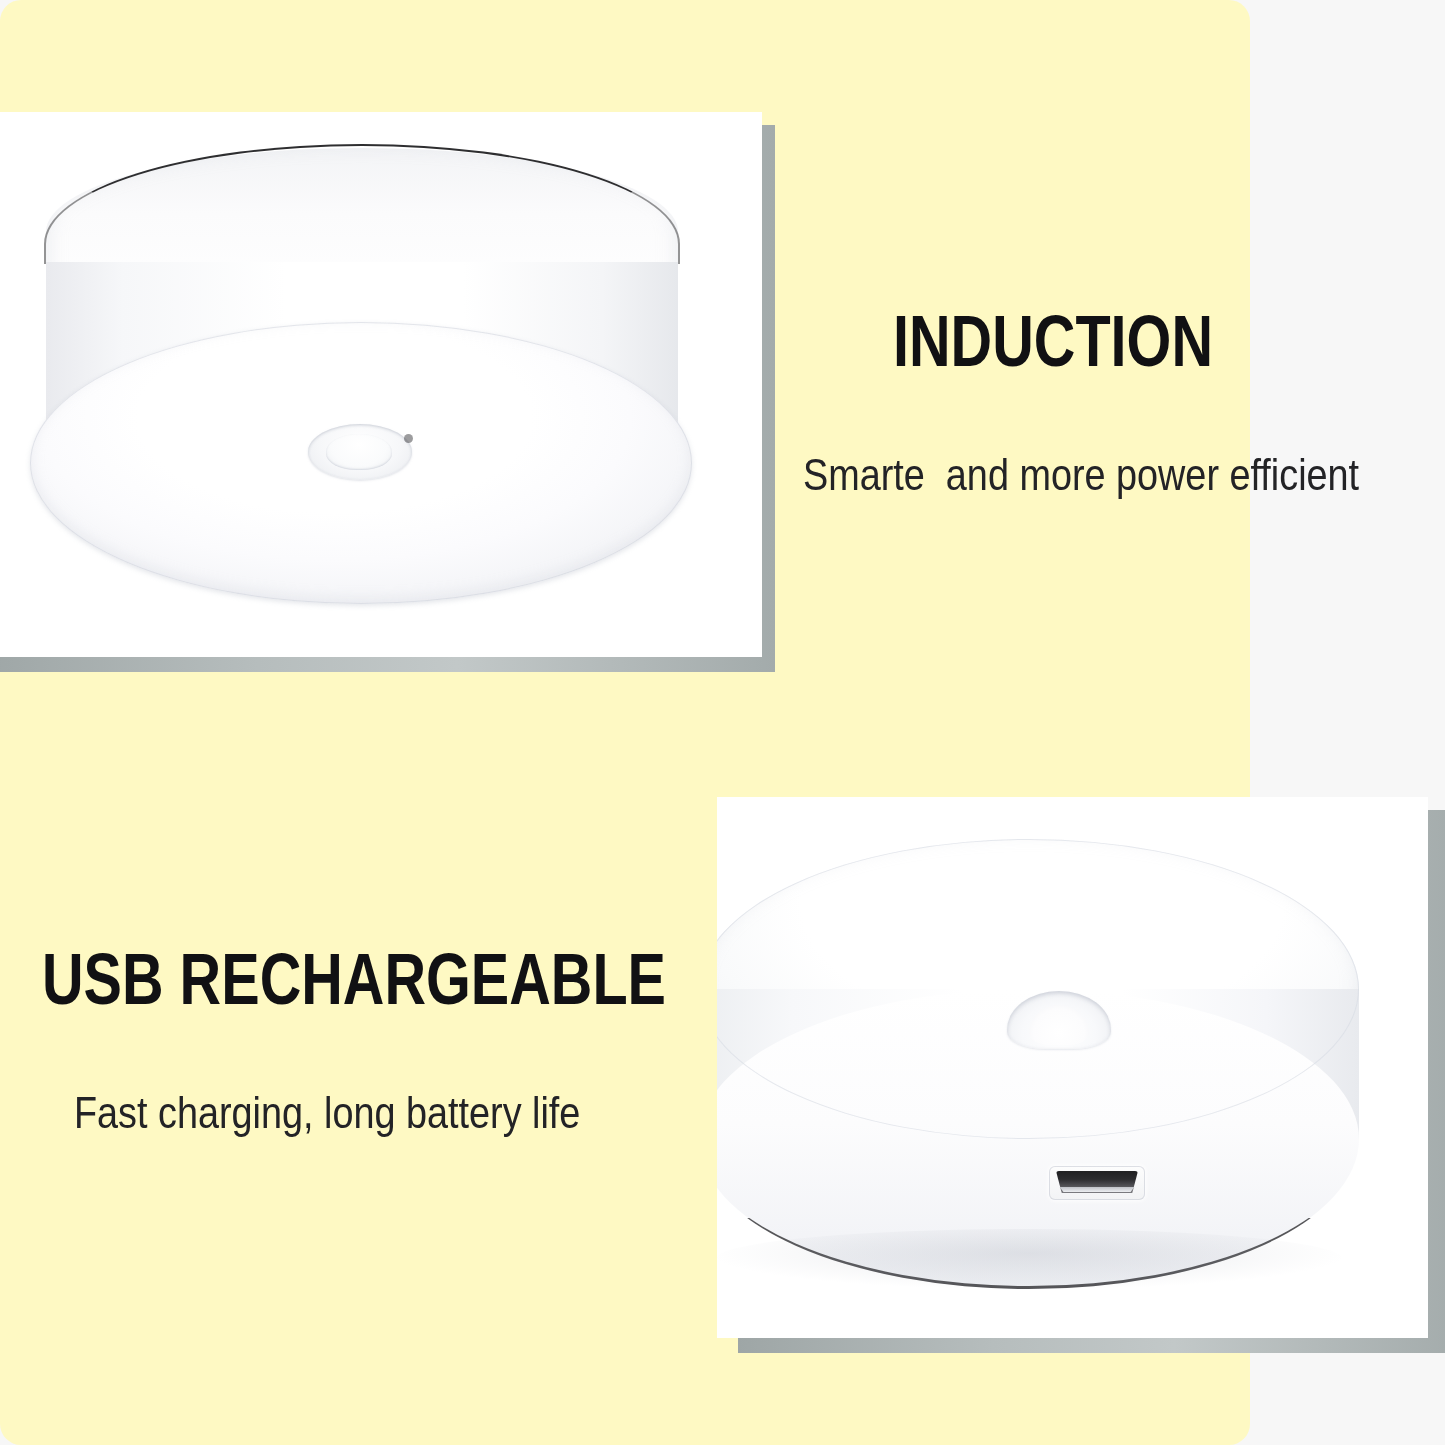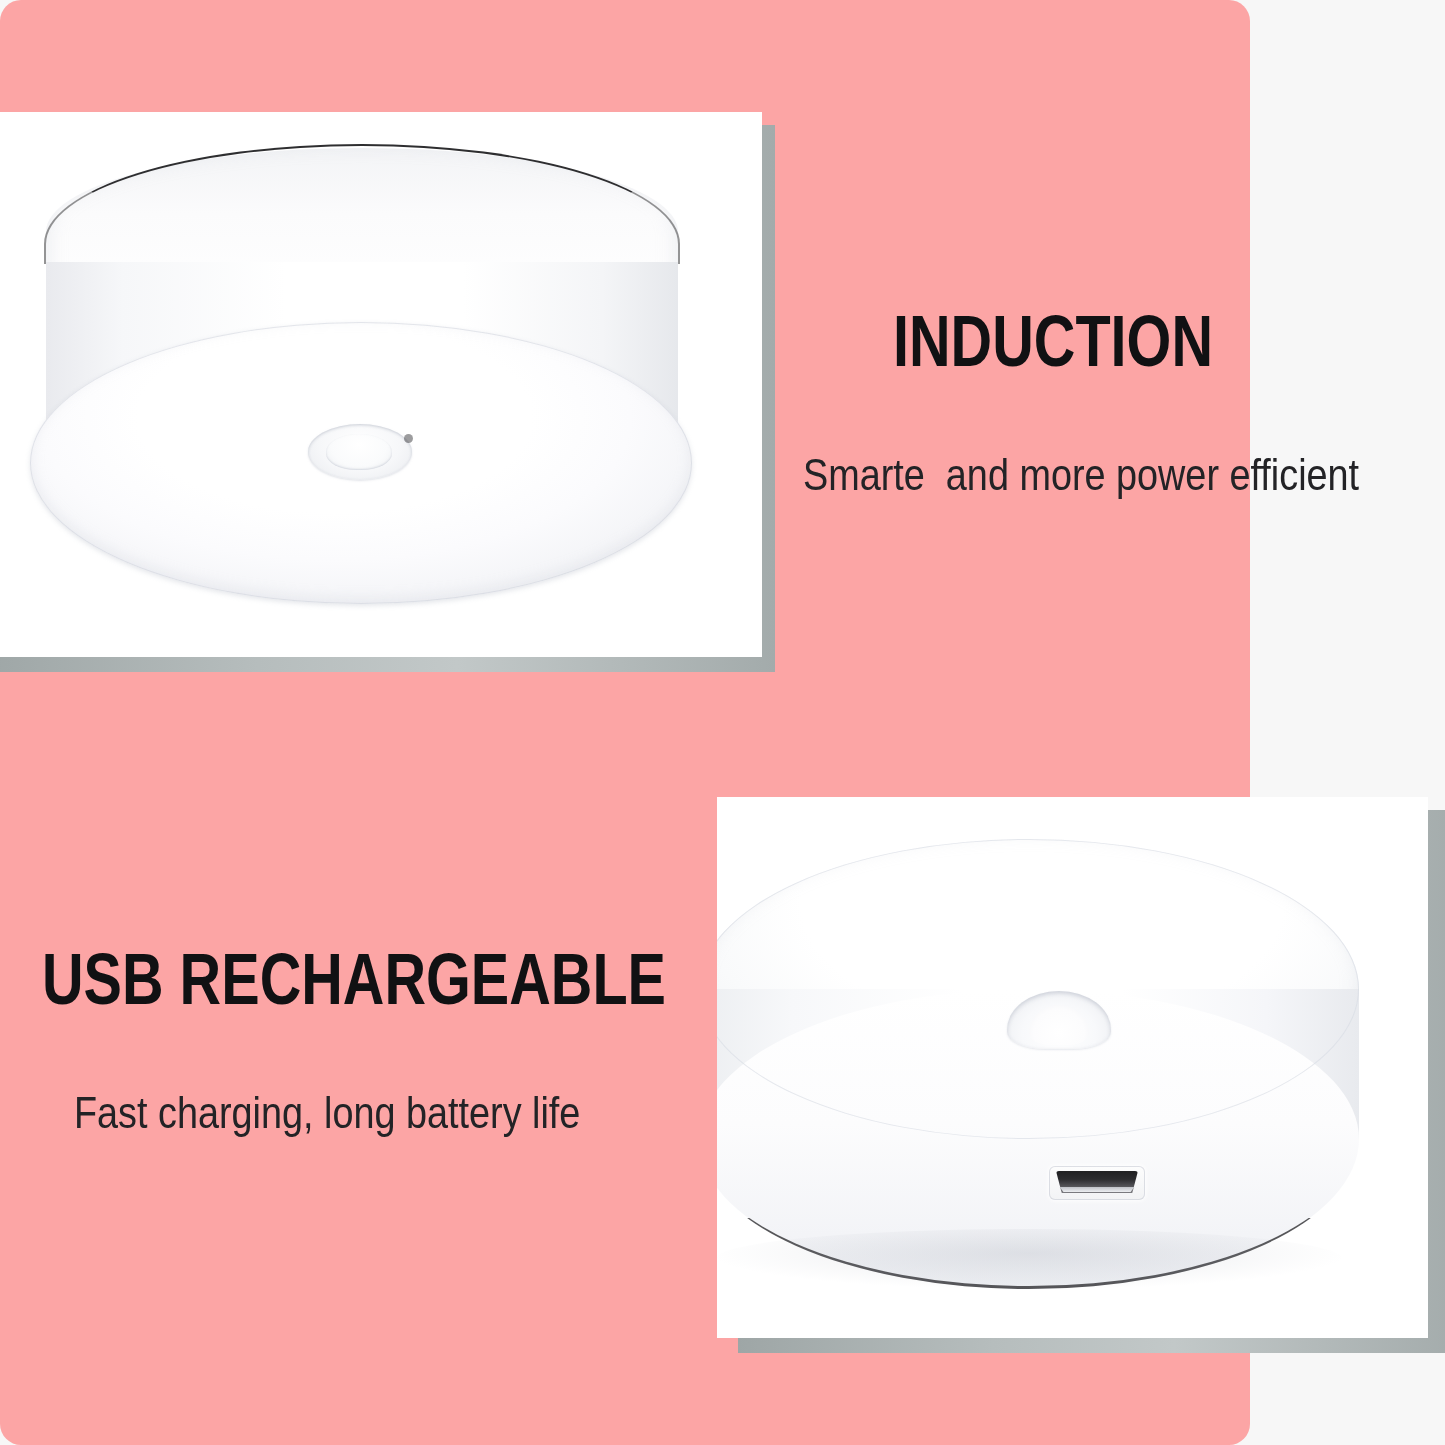--- a/index.html
+++ b/index.html
@@ -15,21 +15,21 @@
     overflow: hidden;
     position: relative;
     -webkit-font-smoothing: antialiased;
   }
 
   .stage {
     position: absolute;
     inset: 0;
     width: 1250px;
     height: 1445px;
-    background: #fca5a5;
+    background: #fef9c3;
     border-radius: 21px;
   }
 
   
   .panel-frame {
     position: absolute;
     background: #aab2b2;
     background-image: linear-gradient(to right, #9ea6a6 0%, #b6bdbd 35%, #c2c8c8 60%, #a3abab 100%);
   }
   .panel-photo {

